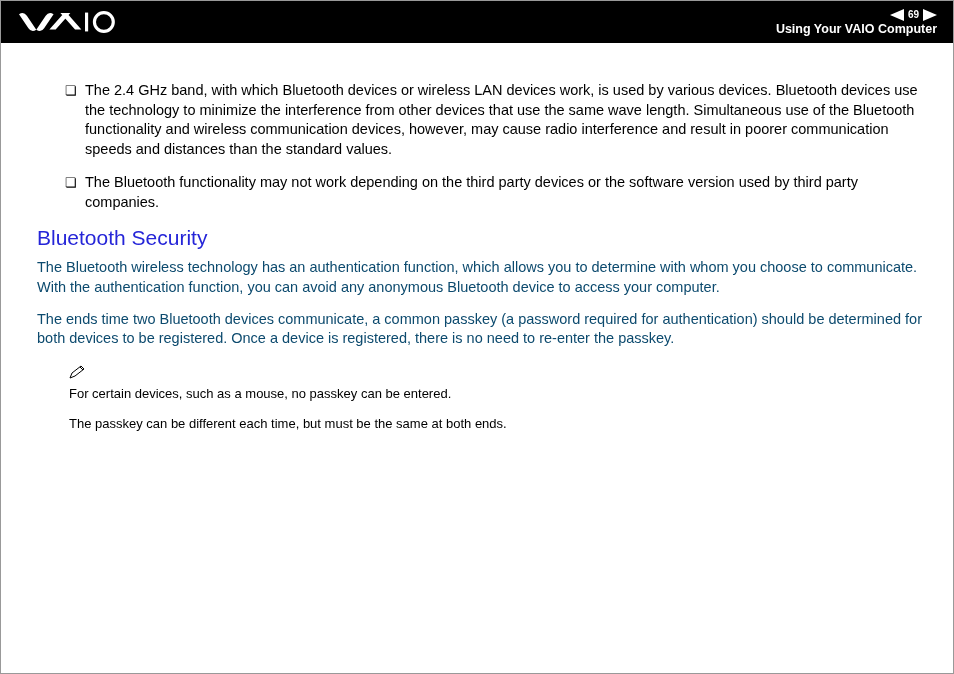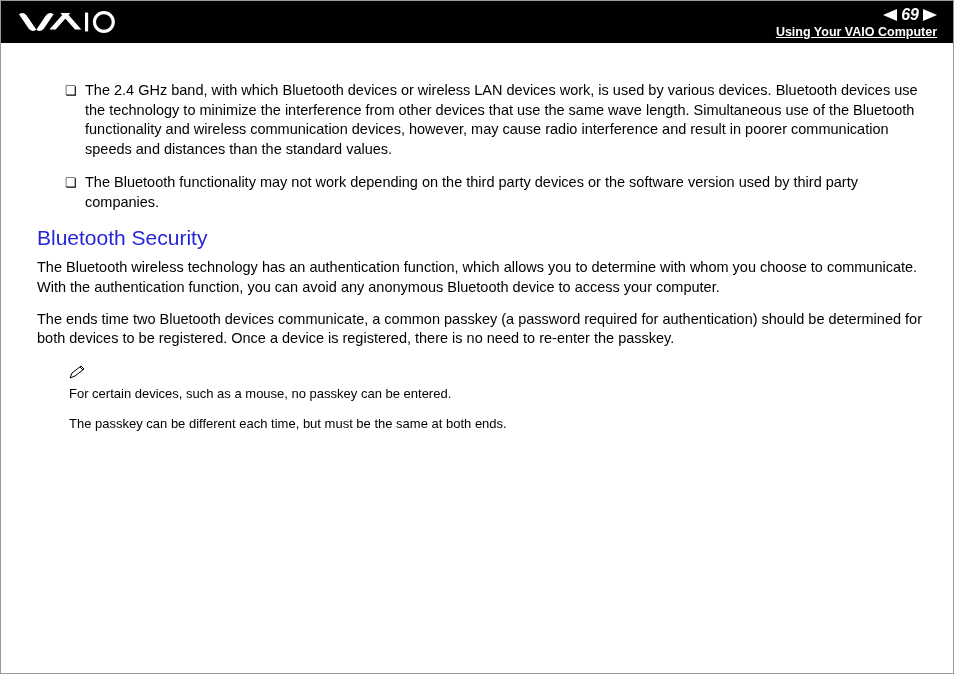--- a/index.html
+++ b/index.html
@@ -41,29 +41,27 @@
       display: flex;
       align-items: center;
       gap: 2px;
       margin-bottom: 1px;
     }
     .nav-arrow {
       display: inline-flex;
       align-items: center;
     }
     .page-num {
-      font-style: italic;
       font-weight: bold;
-      font-size: 16px;
+      font-size: 10px;
       padding: 0 2px;
     }
     .header-subtitle {
       font-weight: bold;
       font-size: 12.5px;
-      text-decoration: underline;
     }
     .content {
       padding: 38px 26px 20px 36px;
     }
     .bullet-list {
       list-style: none;
       margin-left: 28px;
     }
     .bullet-list li {
       position: relative;
@@ -84,21 +82,21 @@
       color: #2525d8;
       font-size: 21px;
       font-weight: normal;
       margin-top: 7px;
       margin-bottom: 8px;
     }
     .body-para {
       font-size: 14.5px;
       line-height: 1.35;
       margin-bottom: 12px;
-      color: #000000;
+      color: #0c4a6e;
     }
     .note-block {
       margin-left: 32px;
       margin-top: 16px;
     }
     .note-icon {
       display: block;
       margin-bottom: 2px;
     }
     .note-text {

